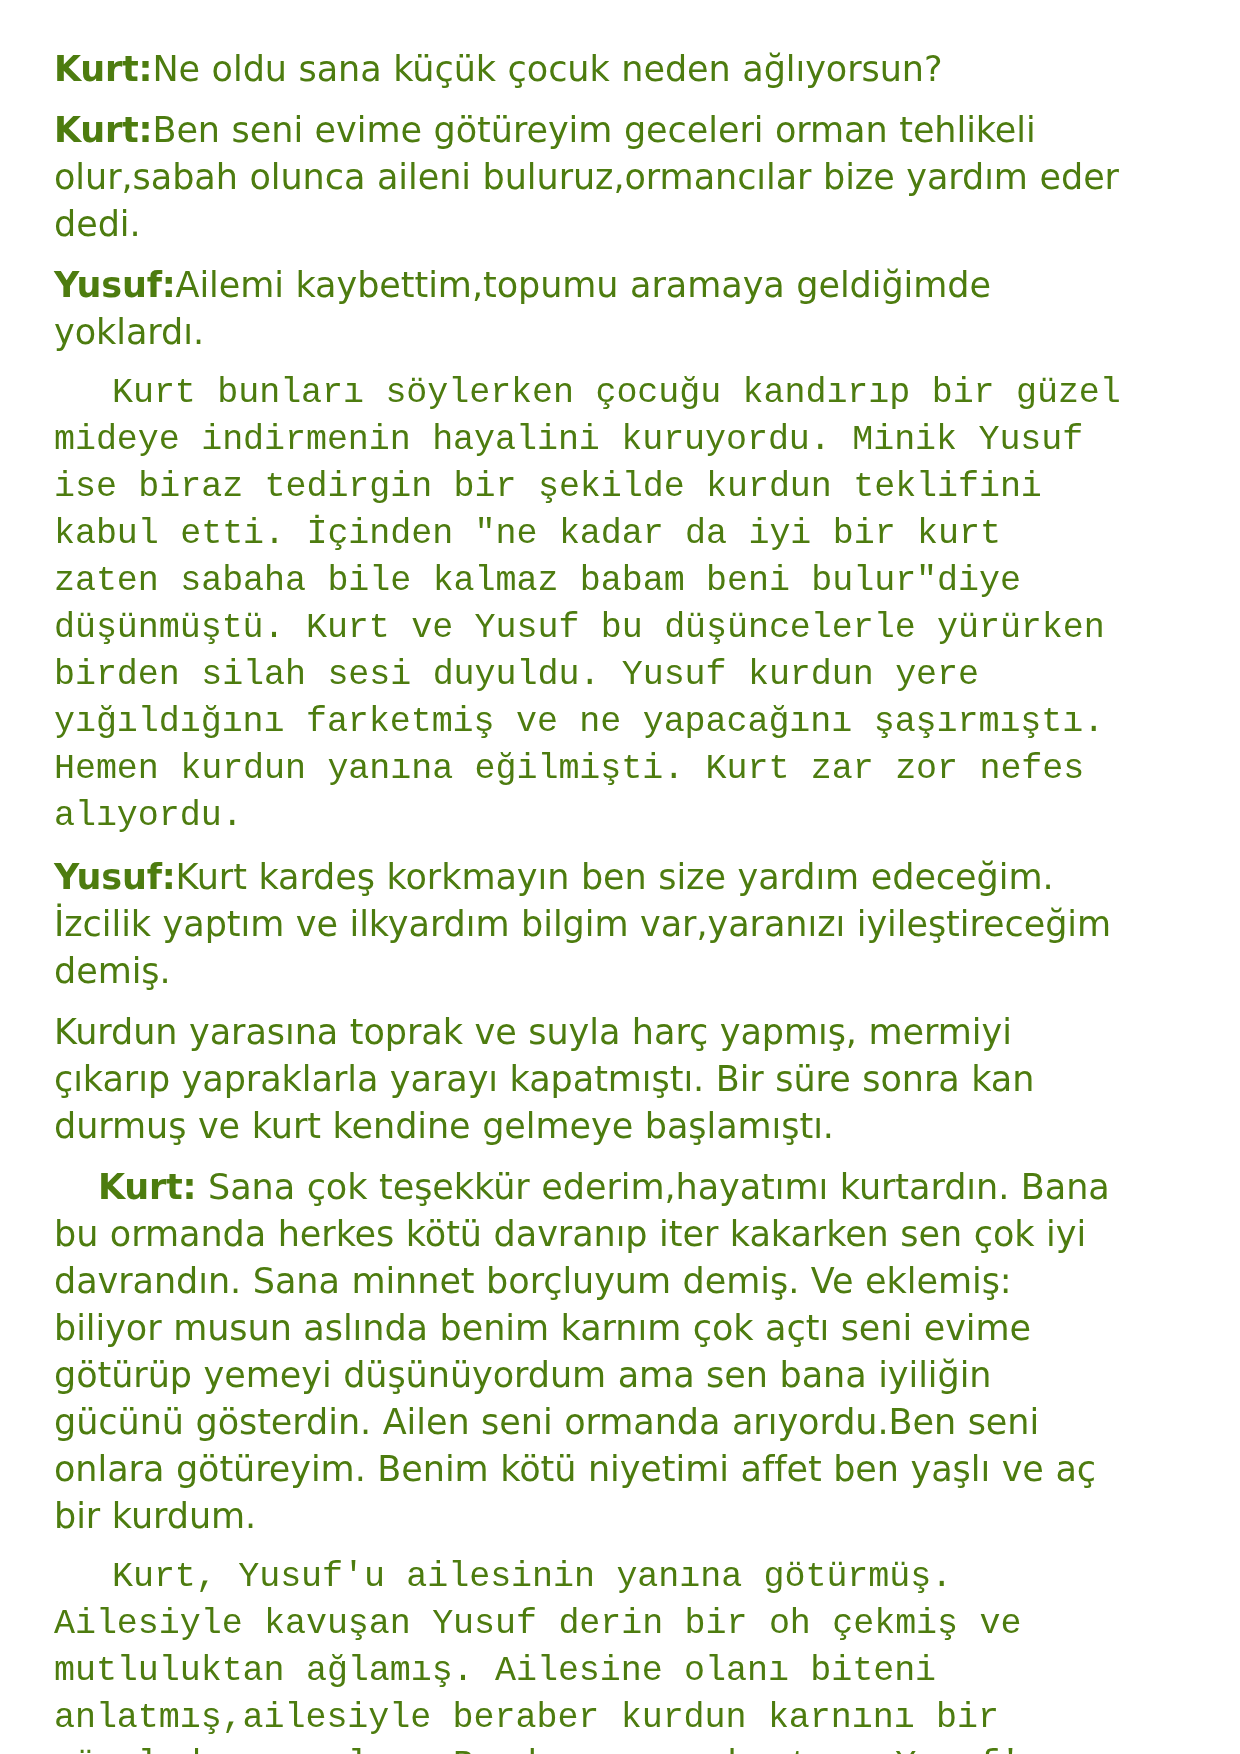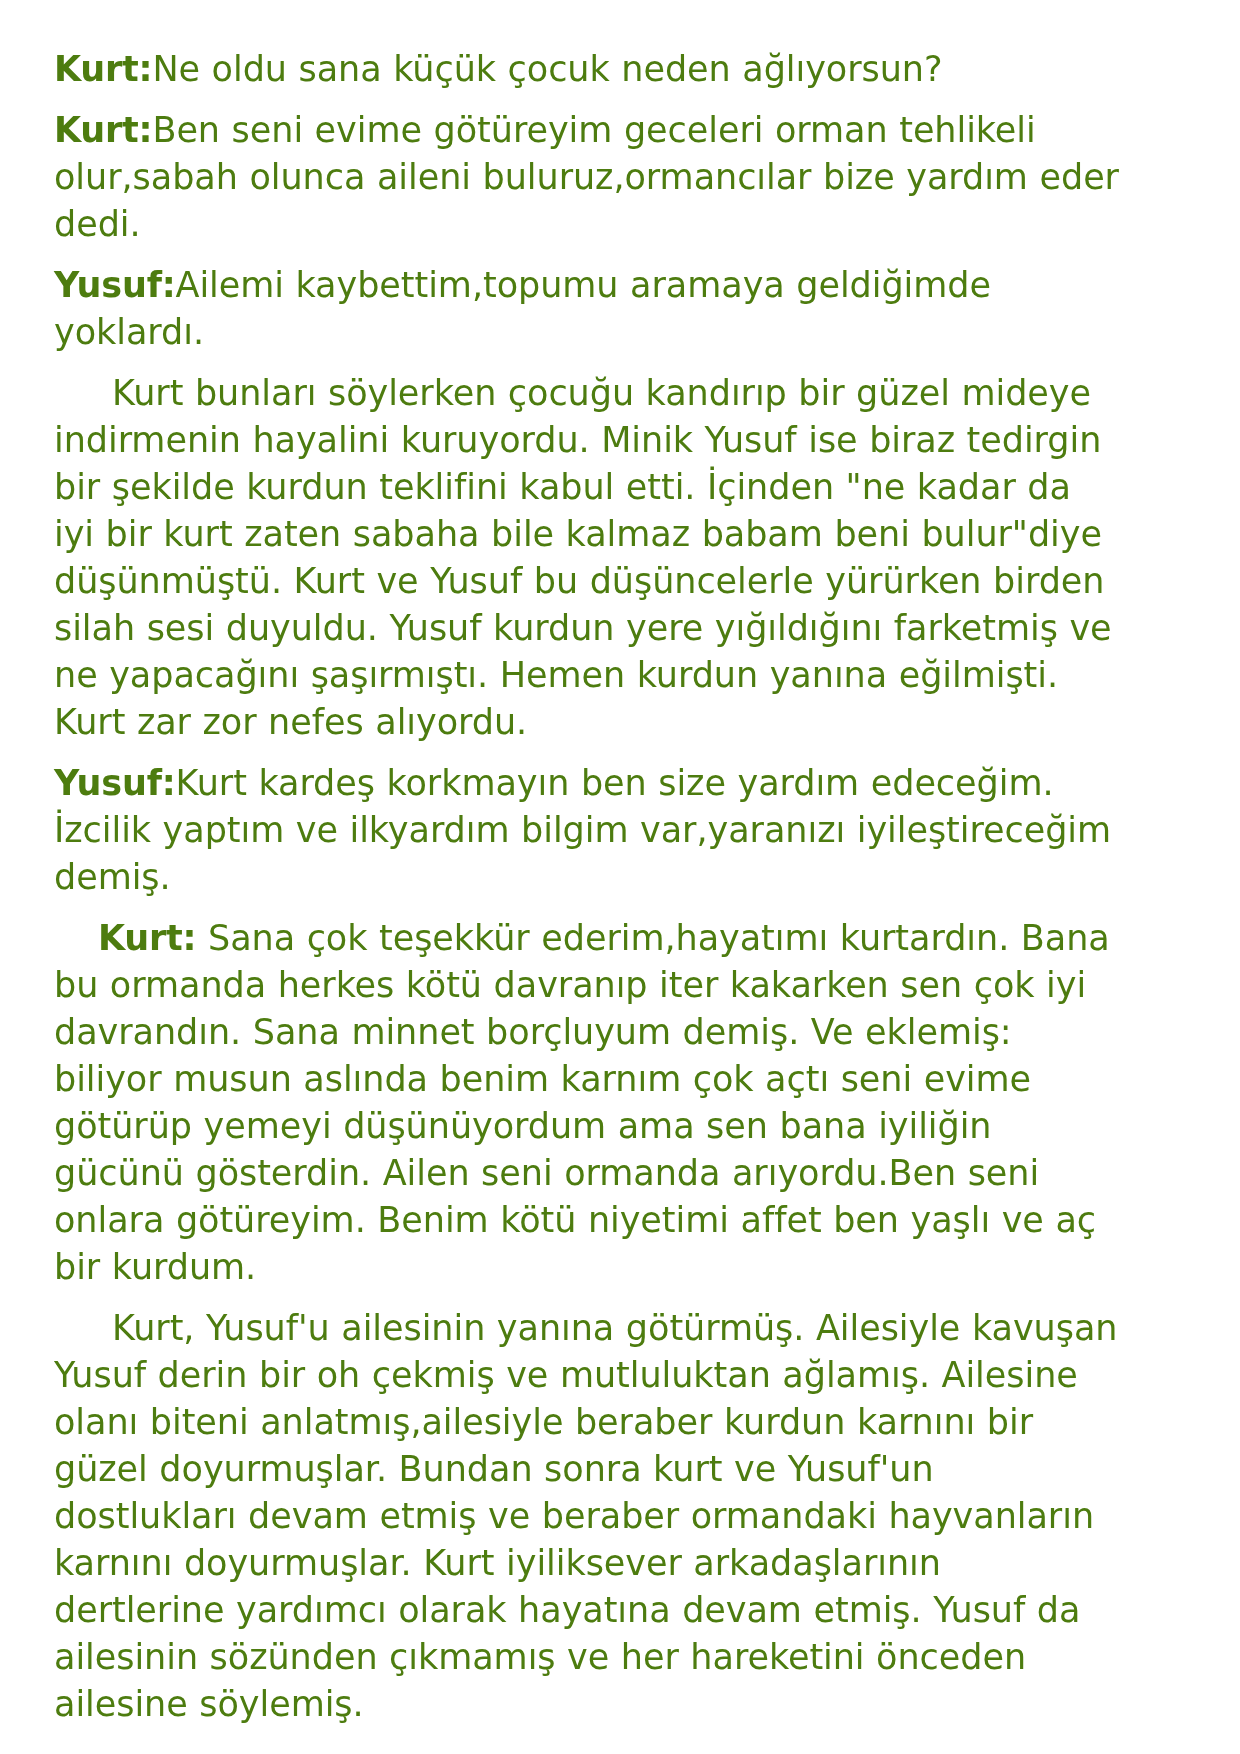--- a/index.html
+++ b/index.html
@@ -35,20 +35,21 @@
   }
 
   .para {
     margin: 0 0 14px 0;
     padding: 0;
   }
 
   
   .para.indent {
     text-indent: 58px;
+    font-family: Liberation Mono, monospace;
   }
   .para.indent-sm {
     text-indent: 44px;
   }
   .para.indent-xs {
     text-indent: 18px;
   }
 
   .speaker {
     font-weight: 700;
@@ -79,20 +80,21 @@
     <p class="para"><span class="speaker">Kurt:</span><span>Ne oldu sana küçük çocuk neden ağlıyorsun?</span></p>
 
     <p class="para"><span class="speaker">Kurt:</span><span>Ben seni evime götüreyim geceleri orman tehlikeli olur,sabah olunca aileni buluruz,ormancılar bize yardım eder dedi.</span></p>
 
     <p class="para"><span class="speaker">Yusuf:</span><span>Ailemi kaybettim,topumu aramaya geldiğimde yoklardı.</span></p>
 
     <p class="para indent">Kurt bunları söylerken çocuğu kandırıp bir güzel mideye indirmenin hayalini kuruyordu. Minik Yusuf ise biraz tedirgin bir şekilde kurdun teklifini kabul etti. İçinden "ne kadar da iyi bir kurt zaten sabaha bile kalmaz babam beni bulur"diye düşünmüştü. Kurt ve Yusuf bu düşüncelerle yürürken birden silah sesi duyuldu. Yusuf kurdun yere yığıldığını farketmiş ve ne yapacağını şaşırmıştı. Hemen kurdun yanına eğilmişti. Kurt zar zor nefes alıyordu.</p>
 
     <p class="para"><span class="speaker">Yusuf:</span><span>Kurt kardeş korkmayın ben size yardım edeceğim. İzcilik yaptım ve ilkyardım bilgim var,yaranızı iyileştireceğim demiş.</span></p>
 
+    <p class="para">Kurdun yarasına toprak ve suyla harç yapmış, mermiyi çıkarıp yapraklarla yarayı kapatmıştı. Bir süre sonra kan durmuş ve kurt kendine gelmeye başlamıştı.</p>
 
     <p class="para indent-sm"><span class="speaker">Kurt:</span><span> Sana çok teşekkür ederim,hayatımı kurtardın. Bana bu ormanda herkes kötü davranıp iter kakarken sen çok iyi davrandın. Sana minnet borçluyum demiş. Ve eklemiş: biliyor musun aslında benim karnım çok açtı seni evime götürüp yemeyi düşünüyordum ama sen bana iyiliğin gücünü gösterdin. Ailen seni ormanda arıyordu.Ben seni onlara götüreyim. Benim kötü niyetimi affet ben yaşlı ve aç bir kurdum.</span></p>
 
 
     <p class="para indent">Kurt, Yusuf'u ailesinin yanına götürmüş. Ailesiyle kavuşan Yusuf derin bir oh çekmiş ve mutluluktan ağlamış. Ailesine olanı biteni anlatmış,ailesiyle beraber kurdun karnını bir güzel doyurmuşlar. Bundan sonra kurt ve Yusuf'un dostlukları devam etmiş ve beraber ormandaki hayvanların karnını doyurmuşlar. Kurt iyiliksever arkadaşlarının dertlerine yardımcı olarak hayatına devam etmiş. Yusuf da ailesinin sözünden çıkmamış ve her hareketini önceden ailesine söylemiş.</p>
 
   </div>
 
   <div class="sig-wrap">
     <span class="signature">YAZAN:EMRE ŞİLİT</span>

